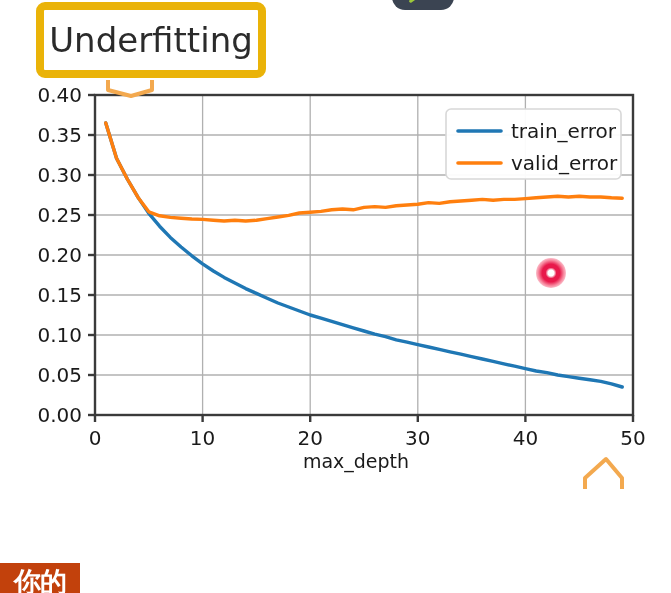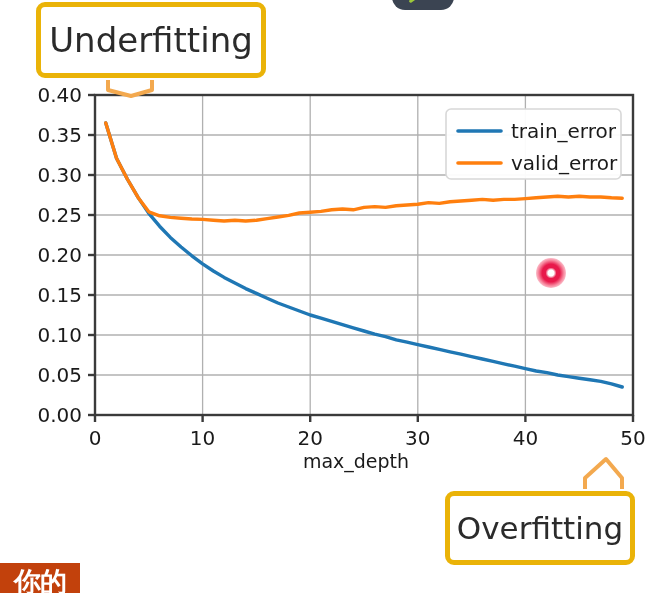--- a/index.html
+++ b/index.html
@@ -16,21 +16,21 @@
     background:#3b4452;border-radius:13px;
   }
   .top-object-slash{
     position:absolute;left:408px;top:-4px;width:16px;height:3px;
     background:#9ec93a;transform:rotate(-35deg);border-radius:2px;
   }
 
   
   .bubble{
     position:absolute;box-sizing:border-box;
-    background:#ffffff;border:5px solid #eab308;border-radius:9px;
+    background:#ffffff;border:8px solid #eab308;border-radius:9px;
     display:flex;align-items:center;justify-content:center;
     color:#2b2b2b;white-space:nowrap;
   }
   .bubble-under{
     left:36px;top:2px;width:230px;height:76px;
     font-size:34px;
   }
   .bubble-over{
     left:445px;top:491px;width:190px;height:74px;
     font-size:31px;
@@ -160,23 +160,20 @@
     <rect x="104" y="70" width="52" height="10" fill="#ffffff"></rect>
 
     <path d="M 585,493 L 585,478 L 606,459 L 622,478 L 622,493 Z" fill="#ffffff" stroke="#f3a94f" stroke-width="4" stroke-linejoin="round"></path>
     <rect x="581" y="489" width="46" height="10" fill="#ffffff"></rect>
   </svg>
 
   <div class="bubble bubble-under">
     <span class="bubble-label">Underfitting</span>
   </div>
 
-  <div class="bubble bubble-over">
-    <span class="bubble-label">Overfitting</span>
-  </div>
 
   <div class="cursor-dot"></div>
 
   <div class="subtitle-chip">
     <span class="subtitle-text">你的</span>
   </div>
 
 </div>
 
 </body></html>

